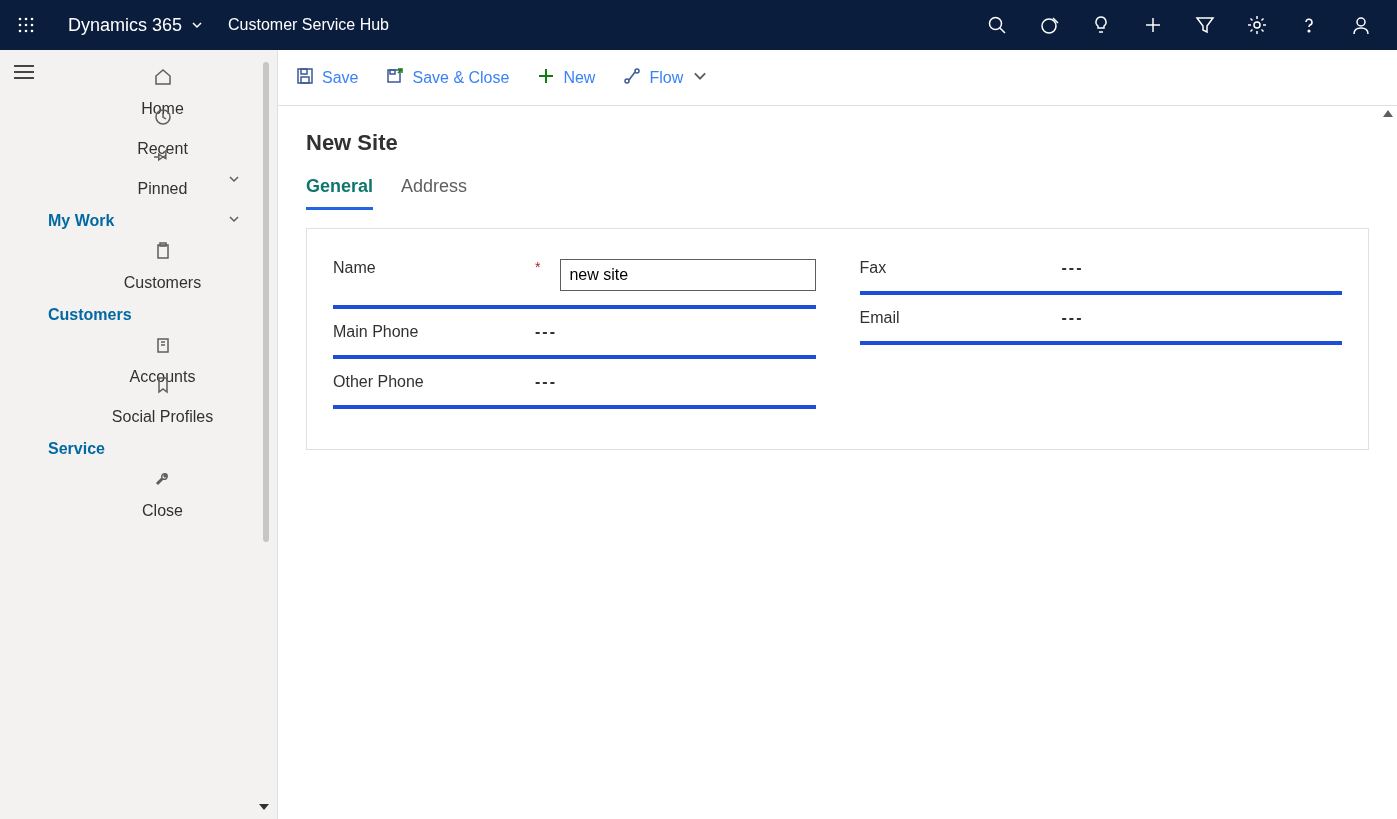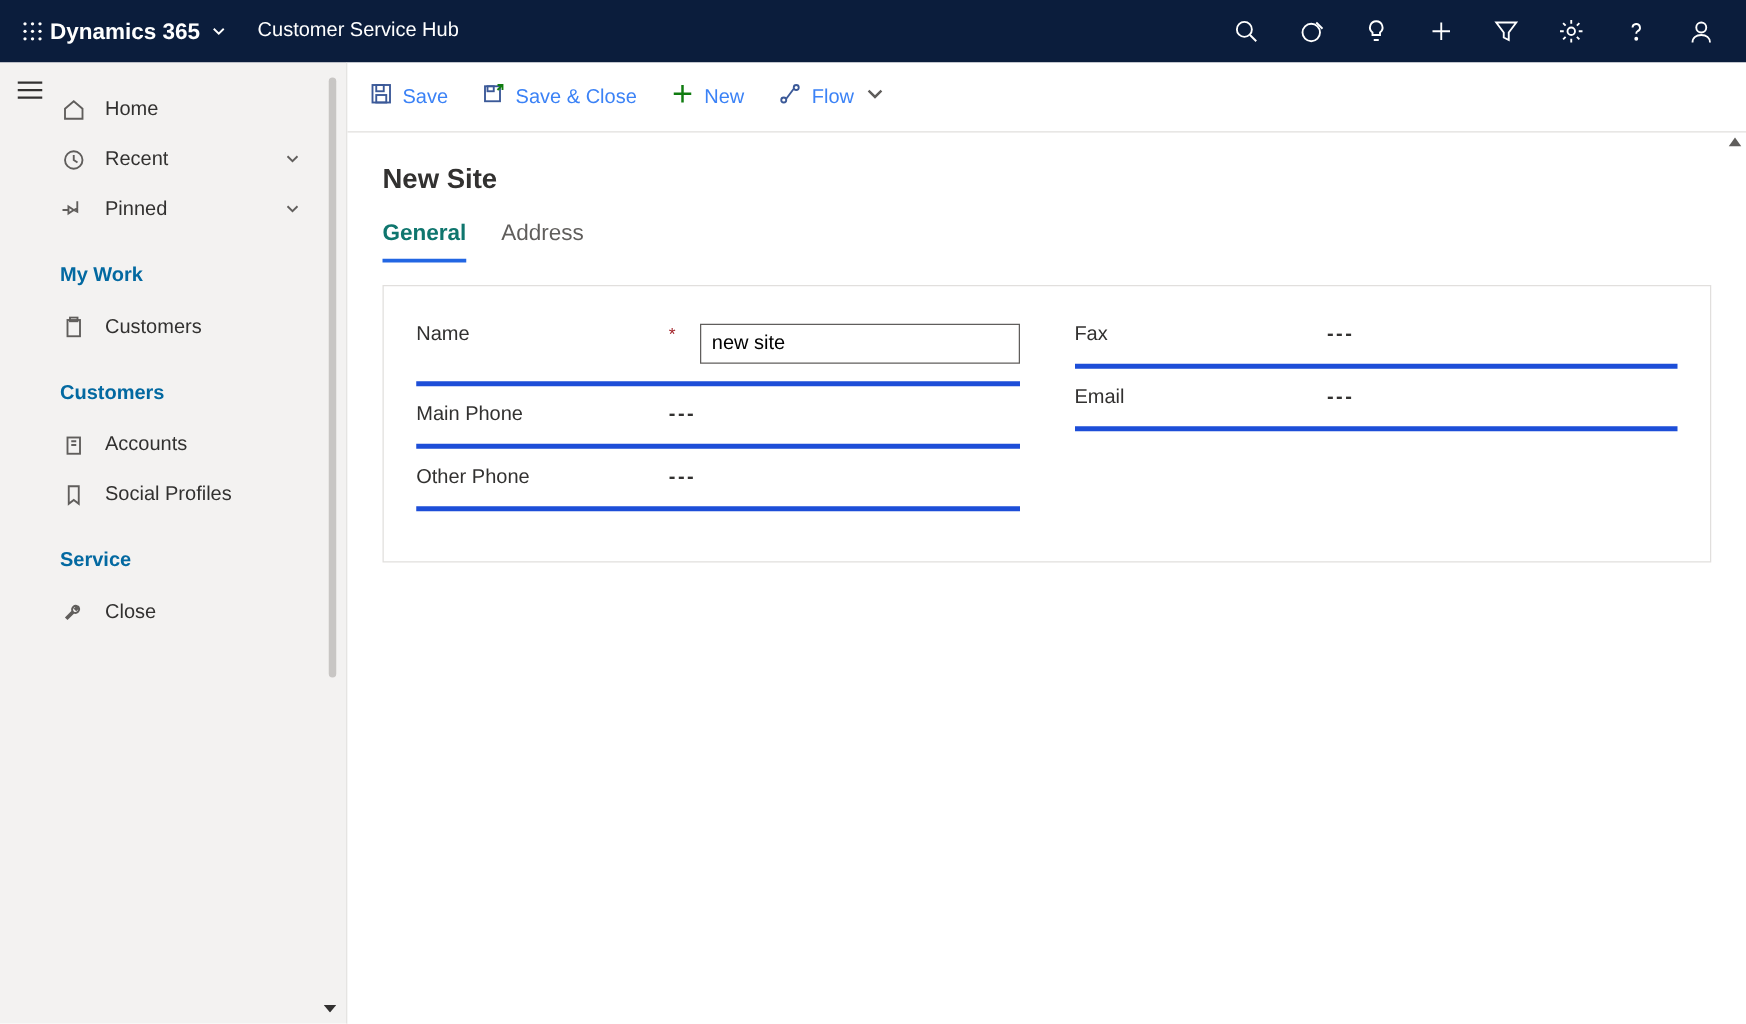--- a/index.html
+++ b/index.html
@@ -1,36 +1,36 @@
 <!DOCTYPE html>
 <html><head>
   <meta charset="utf-8">
   <style>
     * { box-sizing: border-box; margin: 0; padding: 0; }
     body { font-family: "Segoe UI", -apple-system, sans-serif; font-size: 14px; color: #323130; width: 1397px; height: 819px; overflow: hidden; }
     
     .topbar { background: #0b1d3c; height: 50px; display: flex; align-items: center; padding: 0 12px; color: #fff; }
     .app-launcher { width: 28px; height: 28px; display: flex; align-items: center; justify-content: center; cursor: pointer; }
     .app-launcher svg { fill: #fff; }
-    .brand { font-size: 18px; font-weight: 700; margin-left: 0; margin-right: 8px; }
+    .brand { font-size: 18px; font-weight: 400; margin-left: 28px; margin-right: 8px; }
     .brand-chevron { margin-right: 24px; display:flex; align-items:center; }
     .hub-name { font-size: 16px; font-weight: 400; }
     .topbar-spacer { flex: 1; }
     .topbar-icons { display: flex; gap: 28px; align-items: center; padding-right: 12px; }
     .topbar-icon { width: 24px; height: 24px; display: flex; align-items: center; justify-content: center; cursor: pointer; }
     .topbar-icon svg { stroke: #fff; fill: none; stroke-width: 1.5; }
     
     .layout { display: flex; height: calc(100% - 50px); }
     
     .sidebar { width: 278px; background: #f3f2f1; display: flex; position: relative; border-right: 1px solid #e1dfdd; }
     .hamburger-col { width: 48px; padding-top: 14px; display: flex; justify-content: center; }
     .hamburger { cursor: pointer; }
     .hamburger svg { stroke: #323130; }
     .nav-col { flex: 1; padding-top: 18px; overflow-y: auto; }
-    .nav-item { display: flex; align-items: center; height: 40px; padding-left: 0; cursor: pointer; color: #323130; gap: 14px; }
+    .nav-item { display: flex; align-items: center; height: 40px; padding-left: 0; cursor: pointer; color: #323130; gap: 14px; flex-direction: column; }
     .nav-item .ico { width: 22px; display: flex; justify-content: center; }
     .nav-item .ico svg { stroke: #605e5c; fill: none; stroke-width: 1.5; }
     .nav-item .lbl { font-size: 16px; }
     .nav-item .chev { margin-left: auto; margin-right: 36px; }
     .nav-item .chev svg { stroke: #605e5c; fill:none; stroke-width:1.5; }
     .group-title { font-size: 16px; font-weight: 600; color: #0369a1; padding: 24px 0 12px 0; }
     .nav-scroll-indicator { position: absolute; right: 8px; top: 12px; width: 6px; height: 480px; background: #c8c6c4; border-radius: 3px; }
     .scroll-down-arrow { position:absolute; right:8px; bottom:6px; }
     .scroll-down-arrow svg { fill:#323130; }
     

